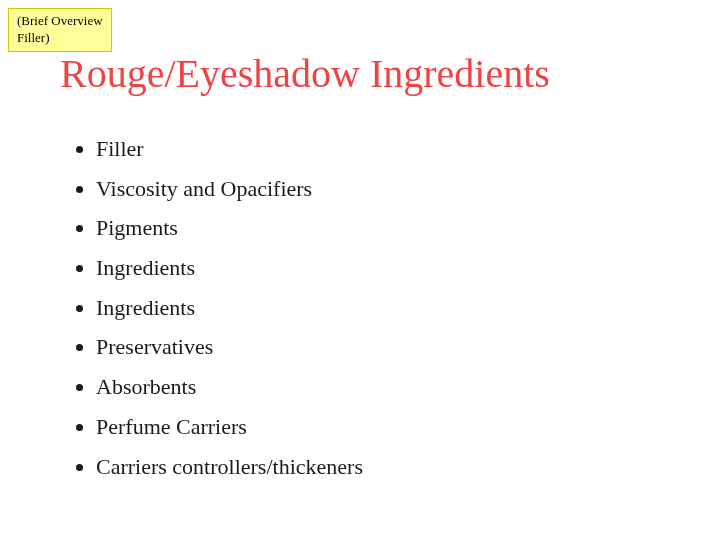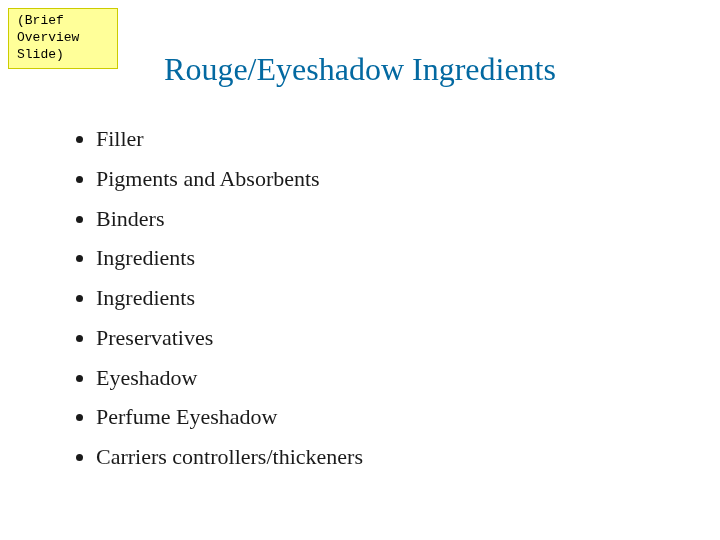--- a/index.html
+++ b/index.html
@@ -18,65 +18,64 @@
     }
 
     #slide-label {
       position: absolute;
       top: 8px;
       left: 8px;
       background-color: #ffff99;
       border: 1px solid #cccc00;
       padding: 4px 8px;
       font-size: 13px;
-      font-family: Liberation Mono, monospace;
+      font-family: Liberation Serif, serif;
       line-height: 1.3;
       max-width: 110px;
     }
 
     #main-content {
       padding: 50px 60px 40px 60px;
     }
 
     #slide-title {
-      font-size: 32px;
+      font-size: 40px;
       font-weight: normal;
-      color: #0369a1;
+      color: #ef4444;
       margin-bottom: 36px;
       line-height: 1.2;
-      text-align: center;
     }
 
     #ingredients-list {
       list-style: disc;
       padding-left: 36px;
     }
 
     #ingredients-list li {
       font-size: 22px;
       color: #1a1a1a;
       margin-bottom: 10px;
       line-height: 1.35;
     }
   </style>
 </head>
 <body>
 
 <div id="slide-label">
   <span>(Brief Overview</span><br>
-  <span>Slide)</span>
+  <span>Filler)</span>
 </div>
 
 <div id="main-content">
   <h1 id="slide-title">Rouge/Eyeshadow Ingredients</h1>
 
   <ul id="ingredients-list">
   <li>Filler</li>
-      <li>Pigments and Absorbents</li>
-      <li>Binders</li>
+      <li>Viscosity and Opacifiers</li>
+      <li>Pigments</li>
       <li>Ingredients</li>
       <li>Ingredients</li>
       <li>Preservatives</li>
-      <li>Eyeshadow</li>
-      <li>Perfume Eyeshadow</li>
+      <li>Absorbents</li>
+      <li>Perfume Carriers</li>
       <li>Carriers controllers/thickeners</li>
     </ul>
 </div>
 
 </body></html>

